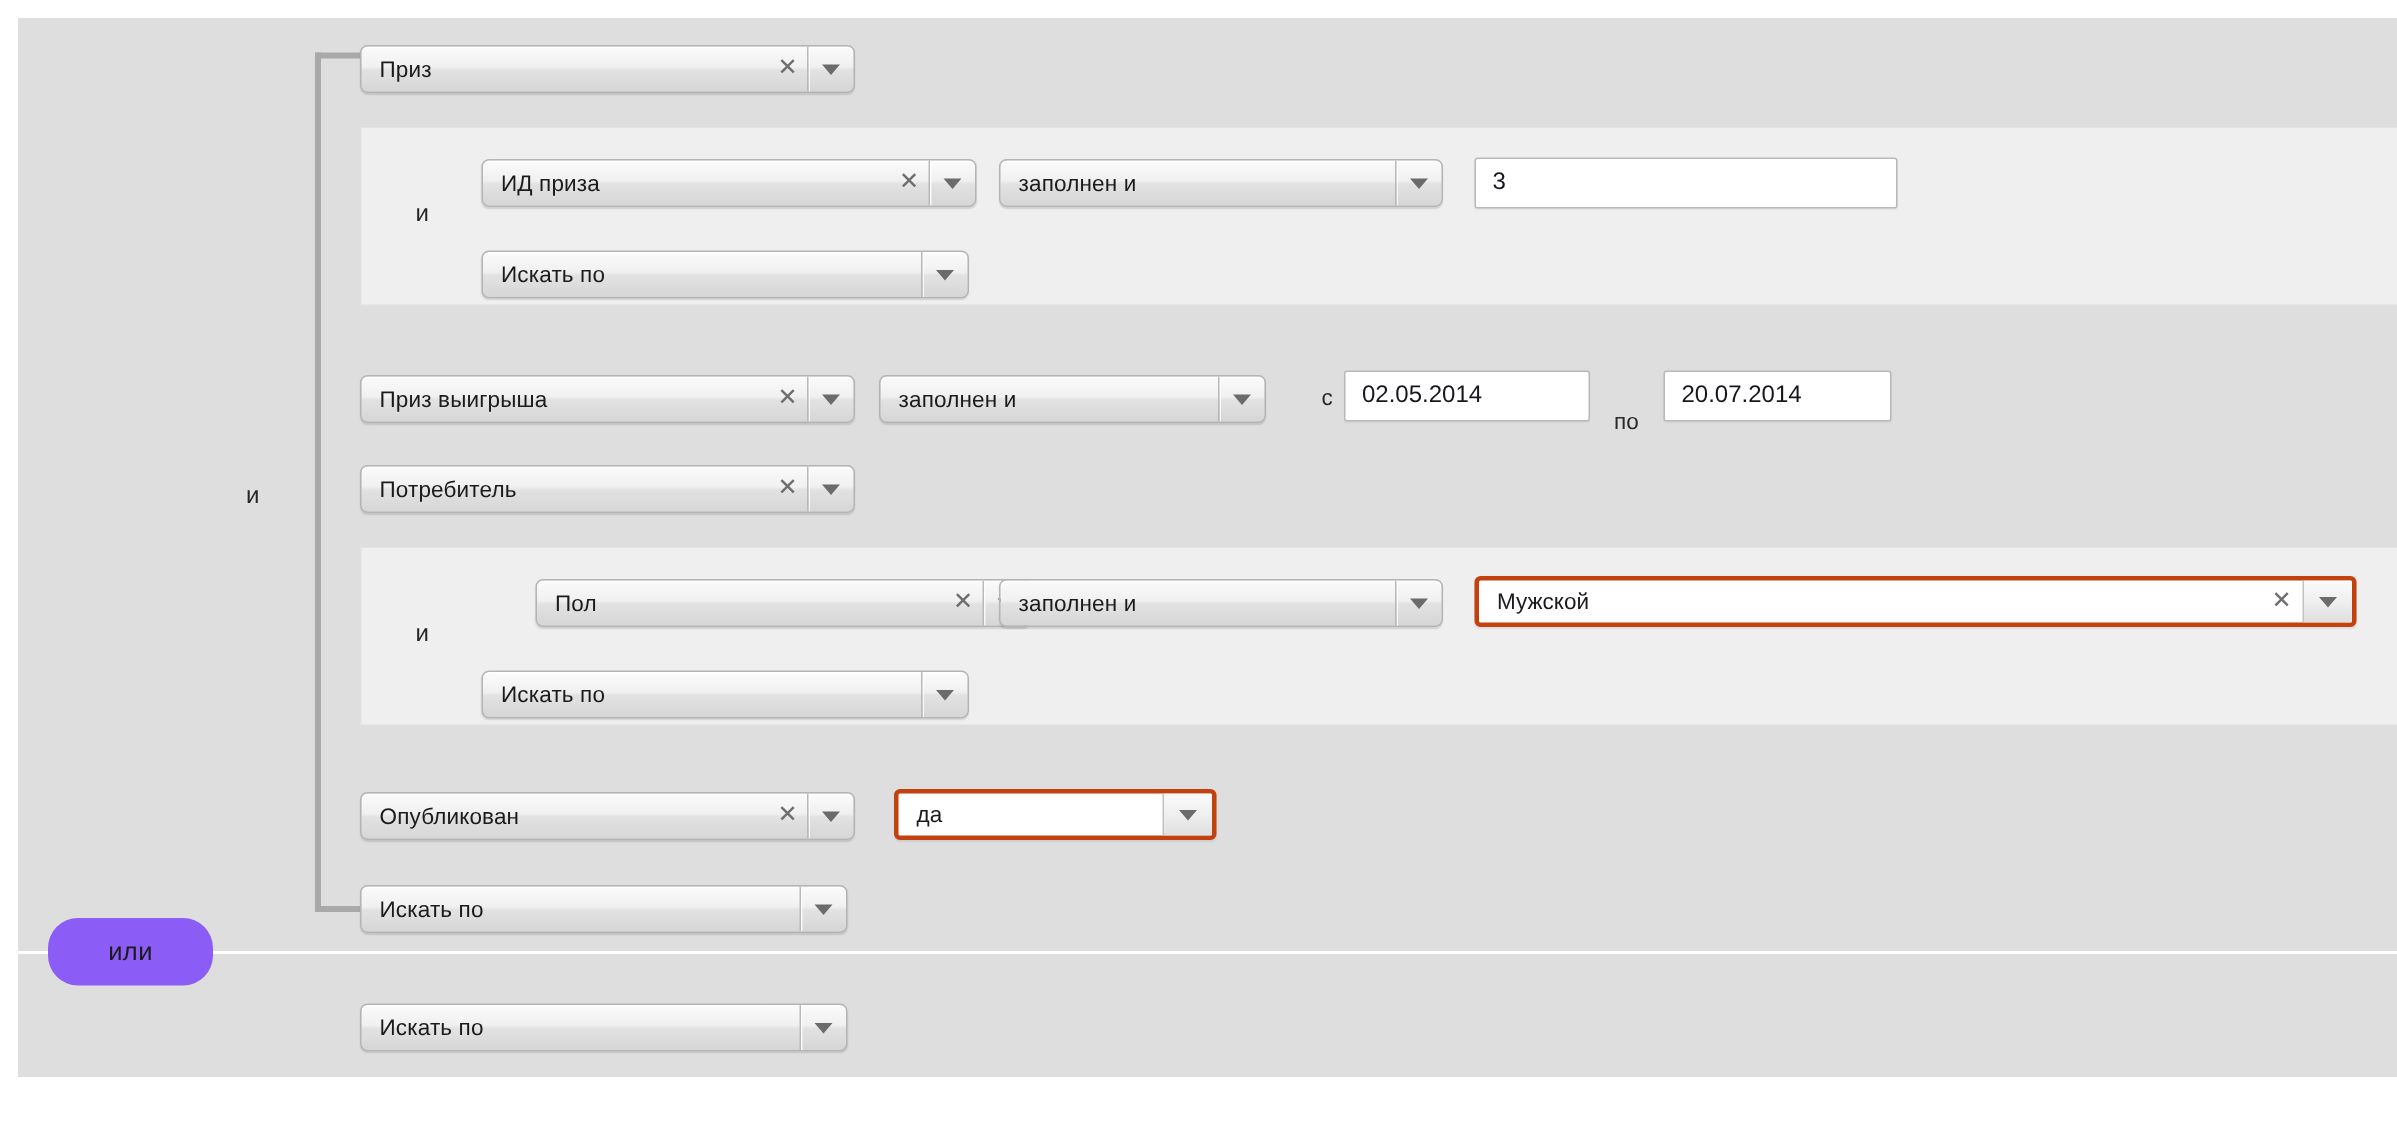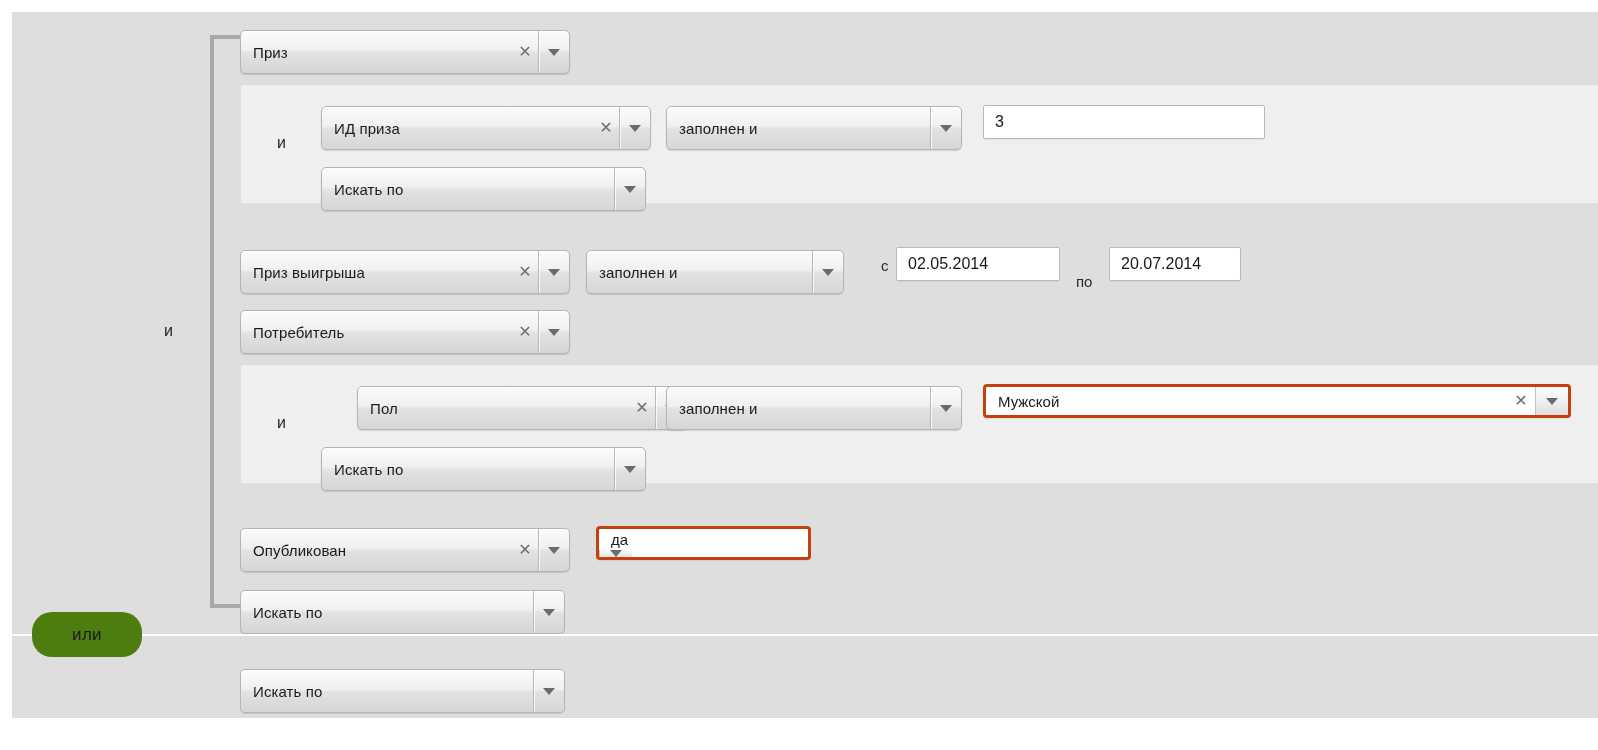--- a/index.html
+++ b/index.html
@@ -27,21 +27,21 @@
     background: #dededf;
   }
 
   
   .row { position: absolute; }
 
   
   .combo {
     display: inline-flex;
     align-items: stretch;
-    height: 44px;
+    height: 32px;
     border: 1px solid #b4b4b4;
     border-radius: 5px;
     background: linear-gradient(to bottom, #fbfbfb 0%, #f0f0f0 45%, #e2e2e2 52%, #d6d6d6 100%);
     box-shadow: 0 1px 1px rgba(0,0,0,0.12), inset 0 1px 0 rgba(255,255,255,0.85);
     box-sizing: border-box;
     overflow: hidden;
     vertical-align: middle;
   }
   .combo .label {
     flex: 1 1 auto;
@@ -188,21 +188,21 @@
   .or-line {
     position: absolute;
     height: 2px;
     background: #ffffff;
   }
   .or-pill {
     position: absolute;
     display: flex;
     align-items: center;
     justify-content: center;
-    background: #4d7c0f;
+    background: #8b5cf6;
     border-radius: 20px;
     font-size: 17px;
     color: #1b1b1b;
     letter-spacing: 0.3px;
   }
 </style>
 </head>
 <body>
 
 <div id="root">
@@ -273,21 +273,21 @@
             <i></i>
           </span>
       </div>
     </div>
     <div class="smalltext" style="left:869px; top:245px;">с</div>
     <div class="row" style="left:884px; top:235px;">
       <div class="tinput" style="width:164px;">02.05.2014</div>
     </div>
     <div class="smalltext" style="left:1064px; top:261px;">по</div>
     <div class="row" style="left:1097px; top:235px;">
-      <div class="tinput" style="width:132px;">20.07.2014</div>
+      <div class="tinput" style="width:152px;">20.07.2014</div>
     </div>
 
     <div class="row" style="left:228px; top:298px;">
       <div class="combo" style="width:330px;">
         <span class="label">Потребитель</span>
         <span class="clear">✕</span>
         <span class="arrow">
             <i></i>
           </span>
       </div>
@@ -336,21 +336,21 @@
     <div class="row" style="left:228px; top:516px;">
       <div class="combo" style="width:330px;">
         <span class="label">Опубликован</span>
         <span class="clear">✕</span>
         <span class="arrow">
             <i></i>
           </span>
       </div>
     </div>
     <div class="row" style="left:584px; top:514px;">
-      <div class="wselect" style="width:215px;flex-direction:column;">
+      <div class="wselect" style="width:215px;">
         <span class="label">да</span>
         <span class="arrow">
             <i></i>
           </span>
       </div>
     </div>
 
     <div class="row" style="left:228px; top:578px;">
       <div class="combo" style="width:325px;">
         <span class="label">Искать по</span>

